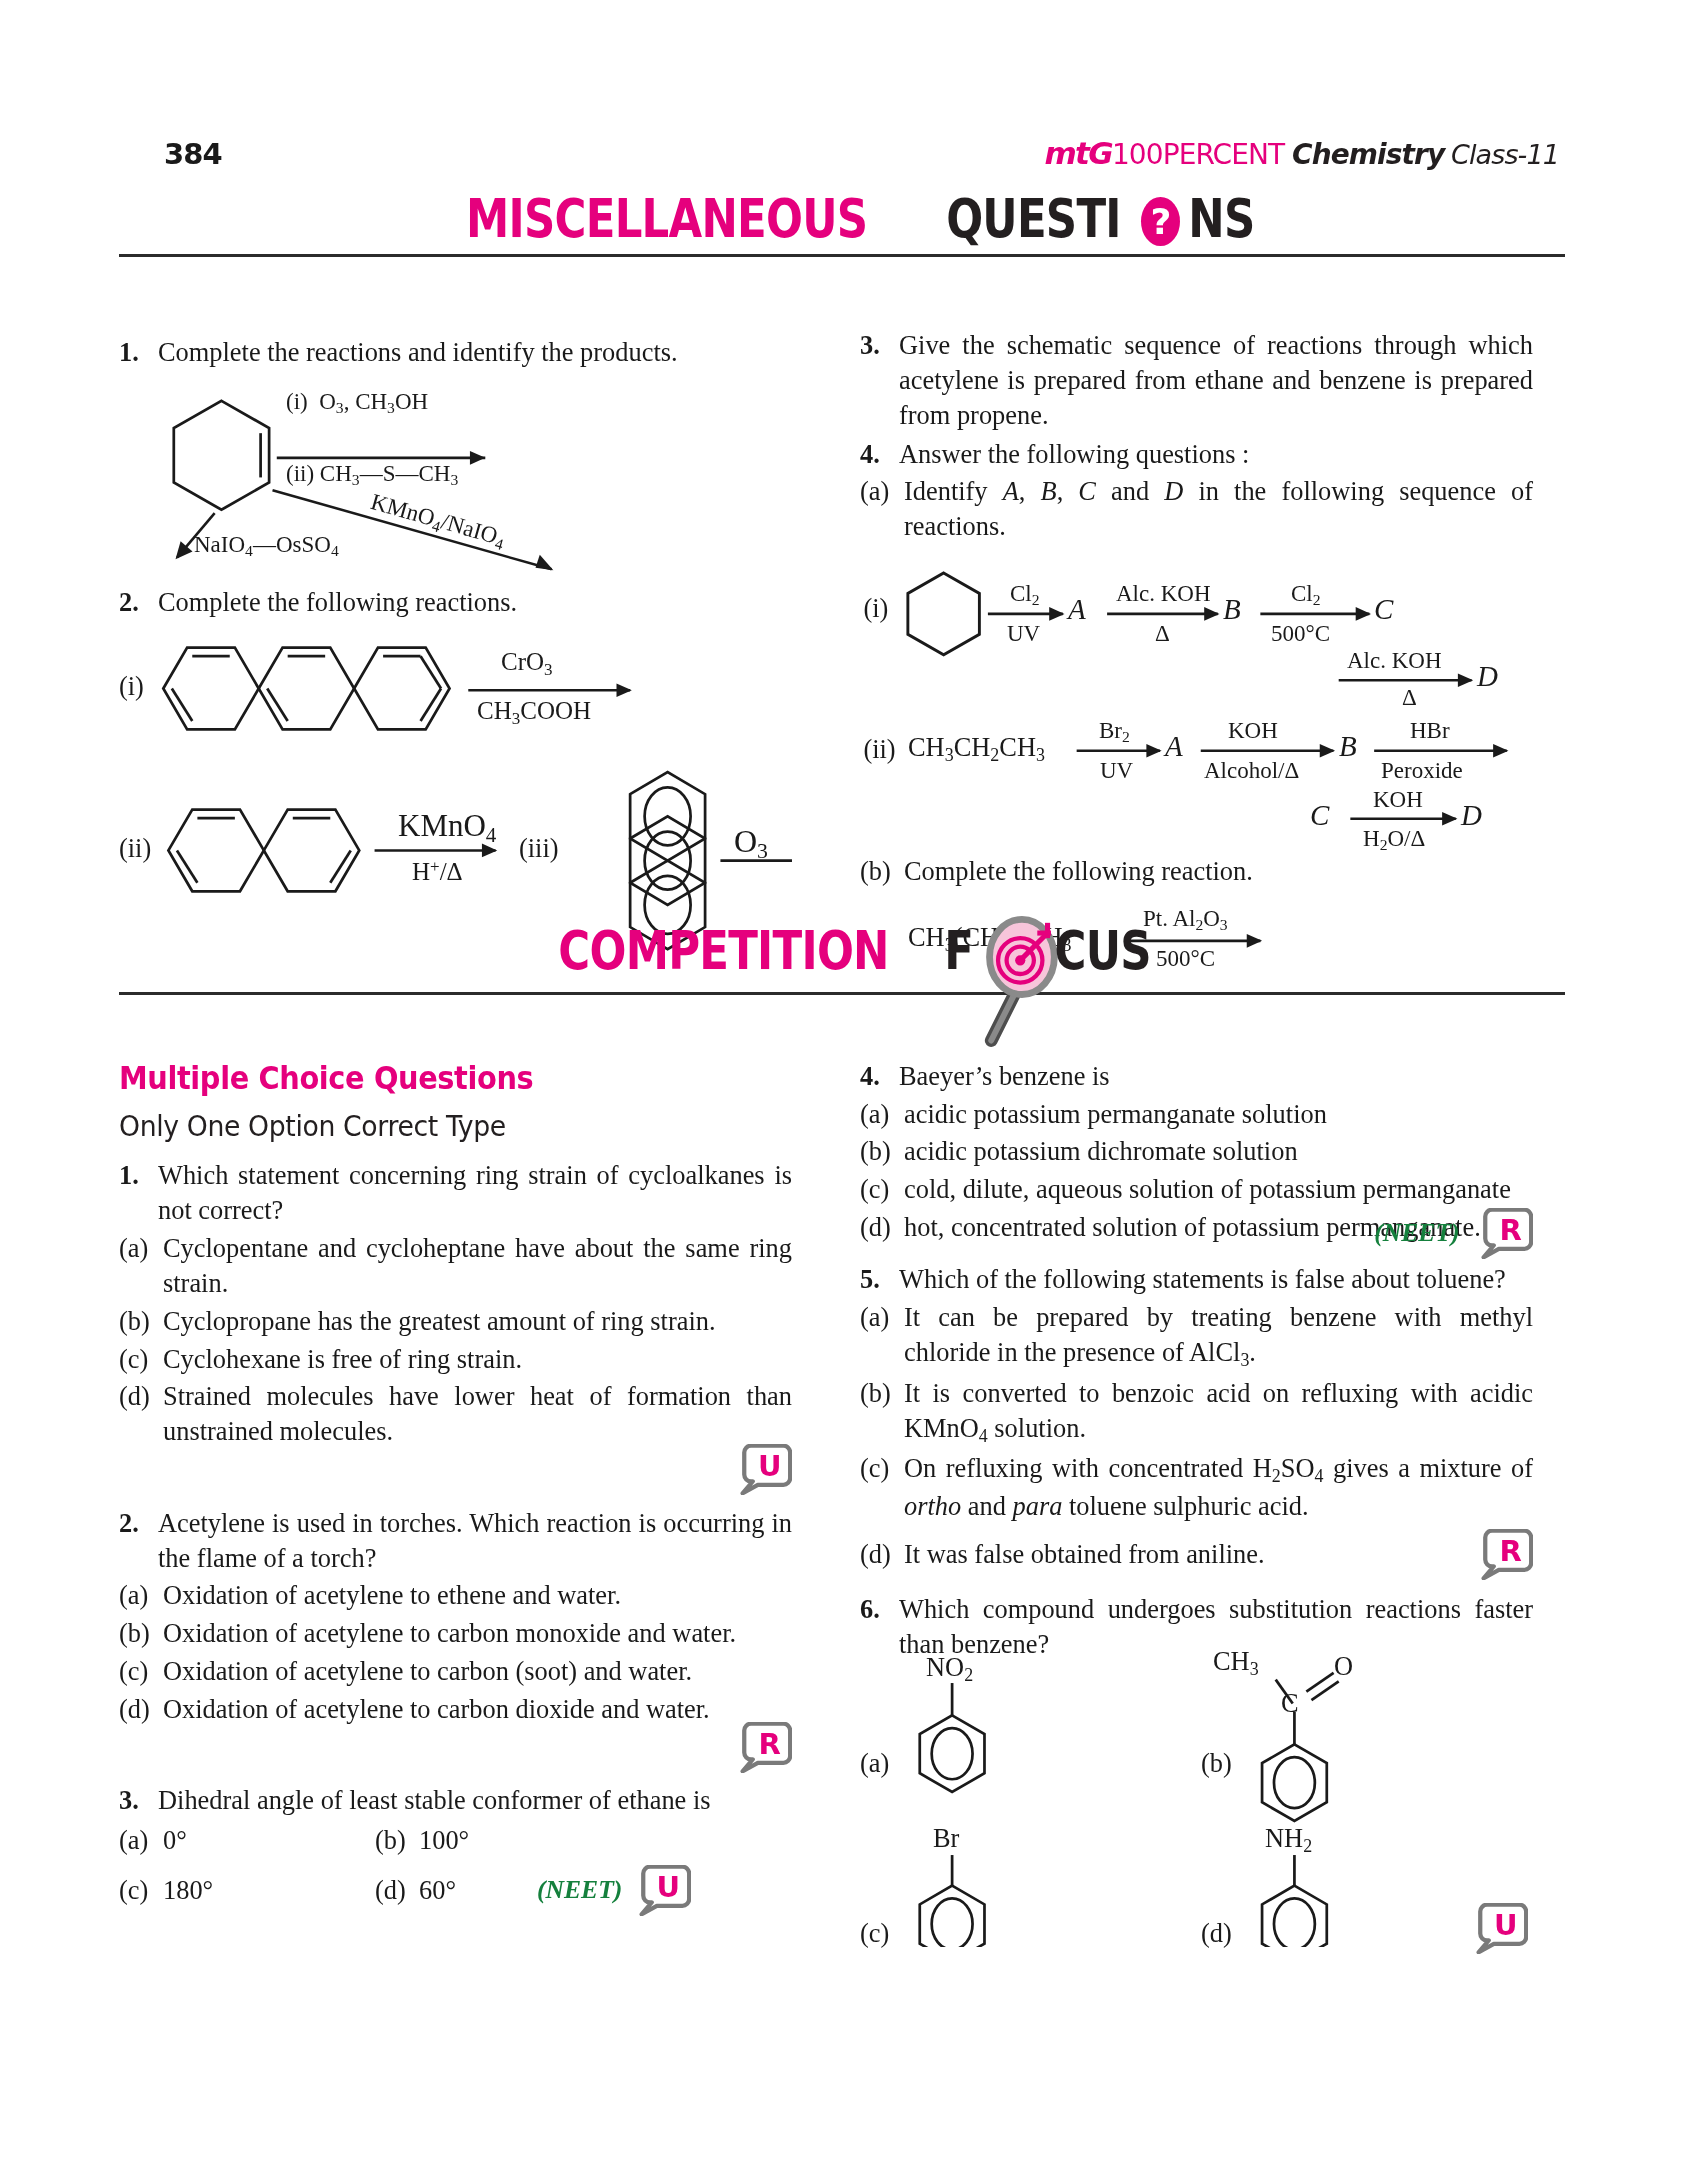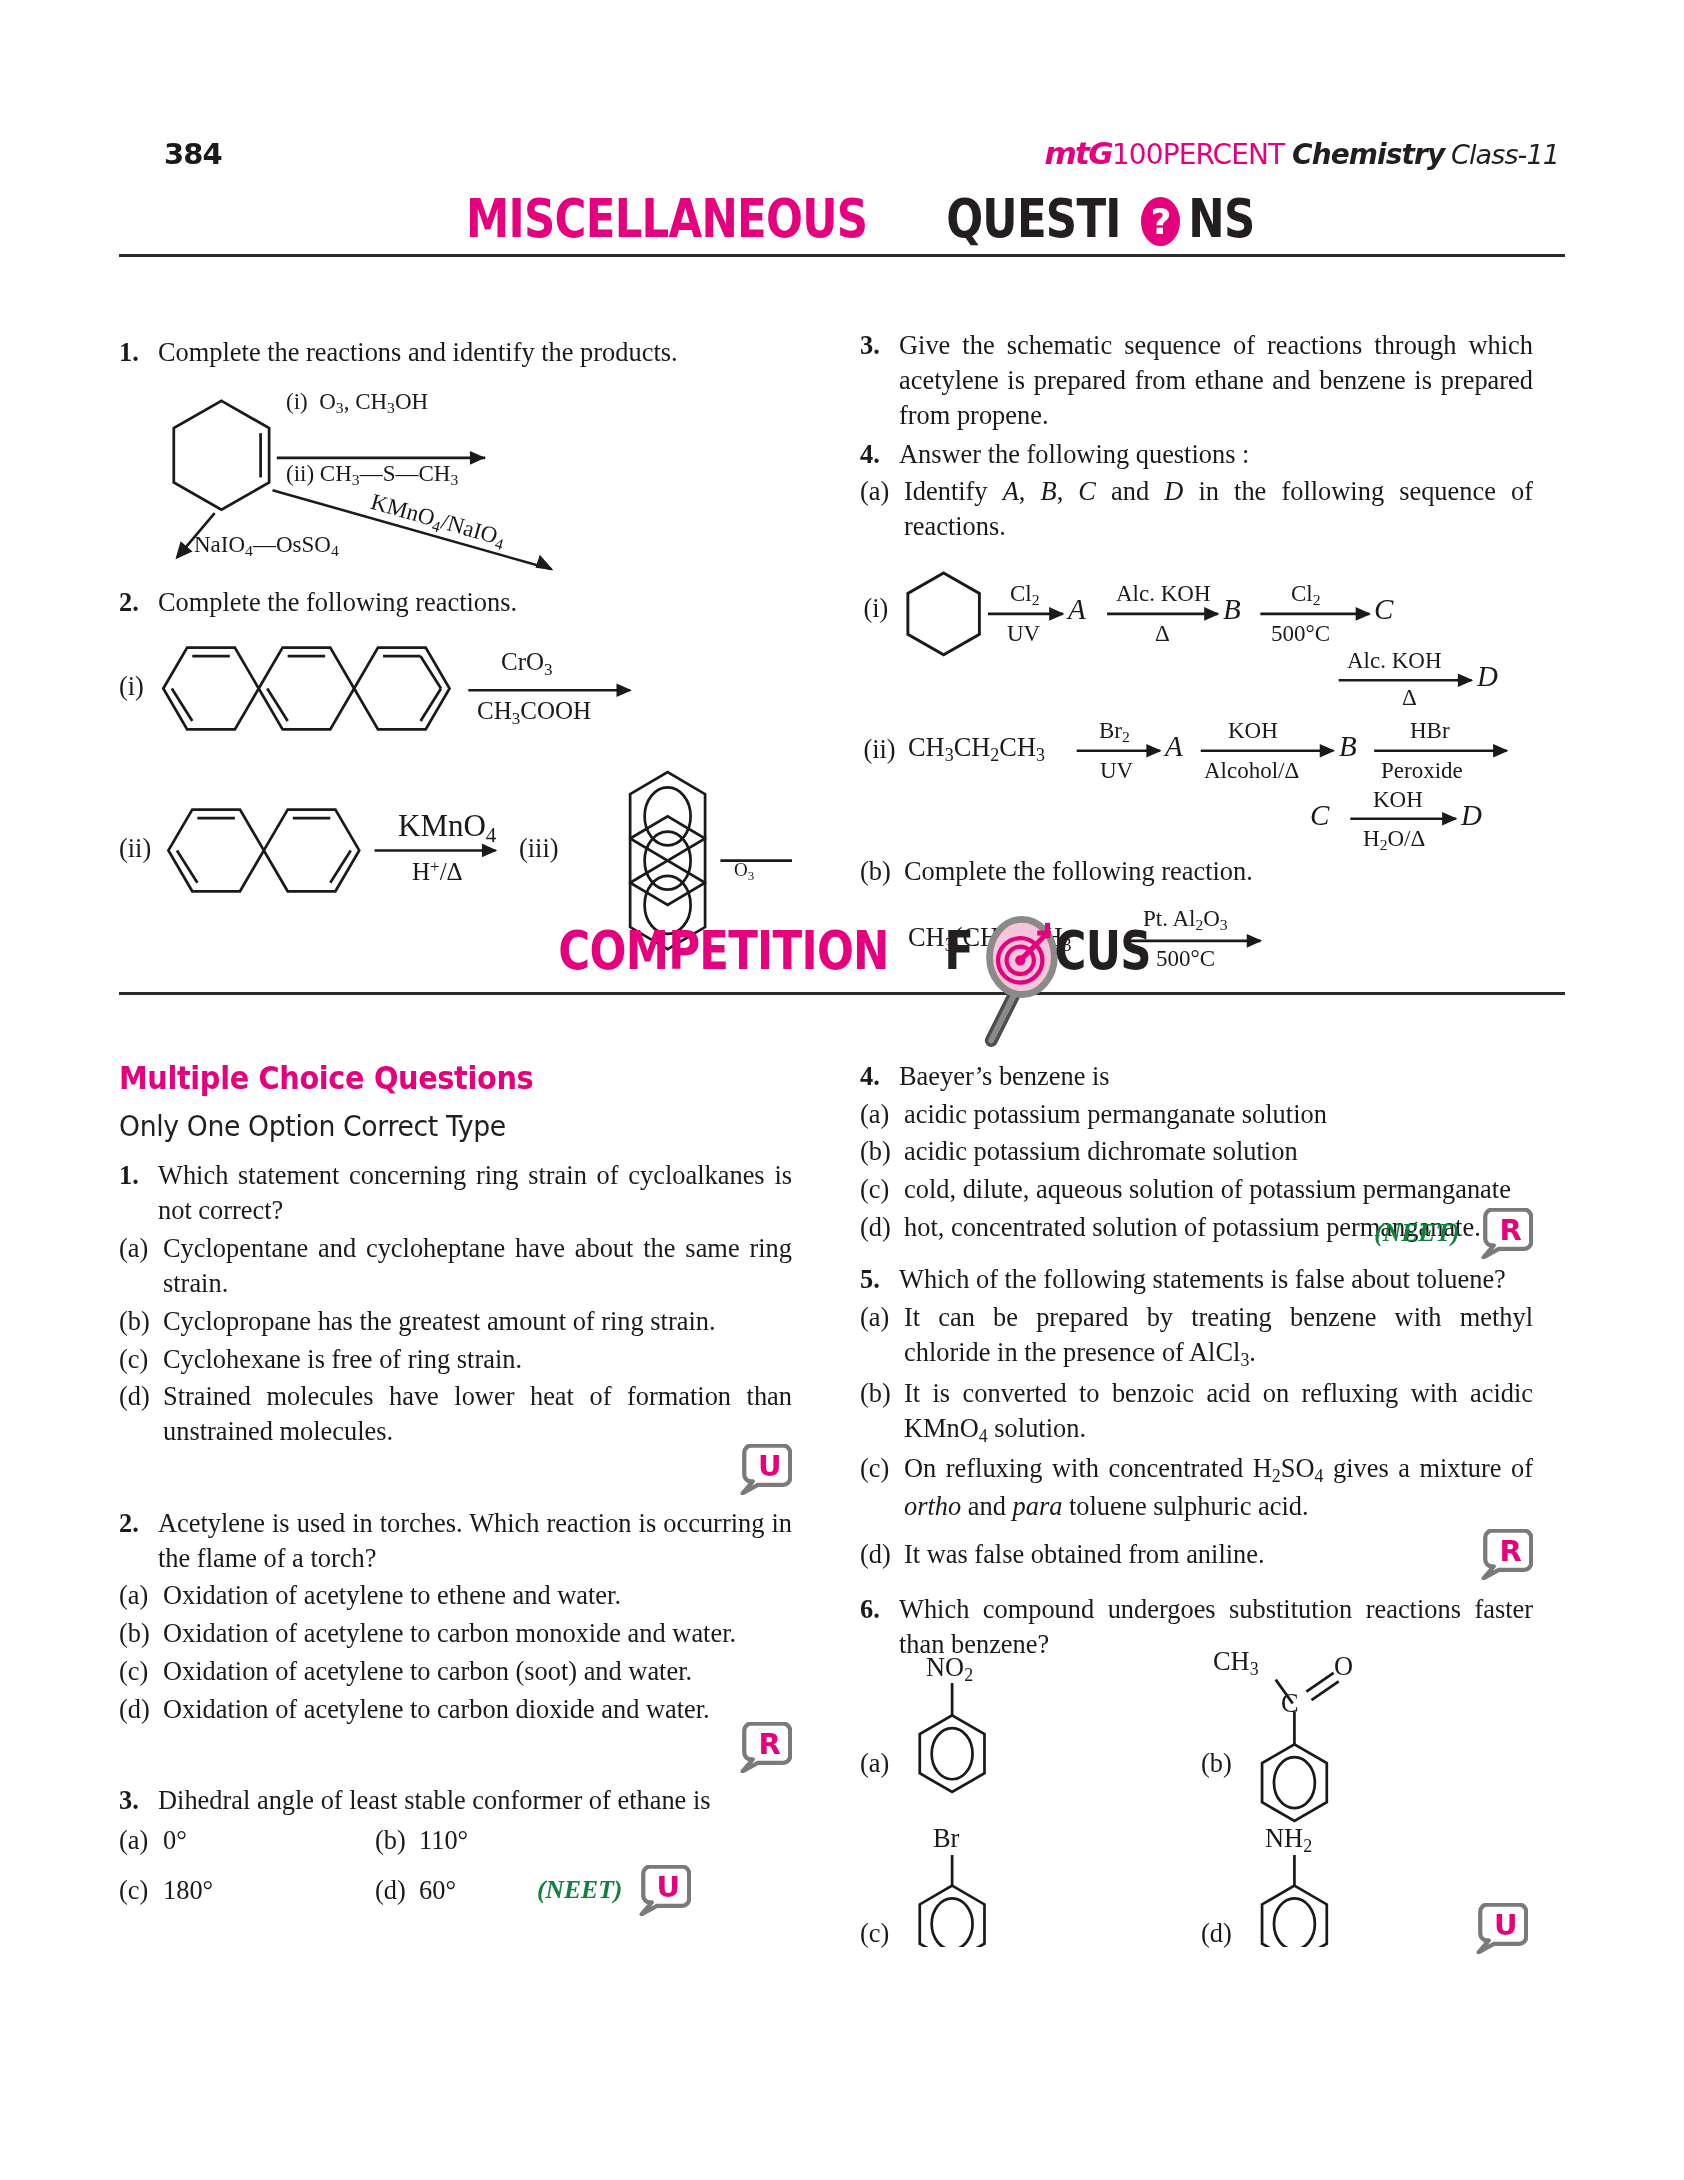--- a/index.html
+++ b/index.html
@@ -198,21 +198,21 @@
             <polygon points="600,128 644,102 688,128 688,180 644,206 600,180" transform="translate(0,22)"></polygon>
             <ellipse cx="644" cy="72" rx="27" ry="34"></ellipse>
             <ellipse cx="644" cy="124" rx="27" ry="34"></ellipse>
             <ellipse cx="644" cy="176" rx="27" ry="34"></ellipse>
           </g>
           <line x1="706" y1="124" x2="790" y2="124" stroke="#1a1a1a" stroke-width="3"></line>
         </svg>
         <div style="position:absolute;left:279px;top:53px;font-size:31px;">KMnO<sub>4</sub></div>
         <div style="position:absolute;left:293px;top:102px;font-size:25px;">H<sup>+</sup>/Δ</div>
         <div style="position:absolute;left:400px;top:78px;font-size:26.4px;">(iii)</div>
-        <div style="position:absolute;left:615px;top:68px;font-size:19px;margin-top:36px;">O<sub>3</sub></div>
+        <div style="position:absolute;left:615px;top:68px;font-size:32px;">O<sub>3</sub></div>
       </div>
     </div>
 
     <div class="col">
 
       <div class="qline" style="margin-top:0;">
         <span class="qnum">3.</span>
         <span class="qtext">Give the schematic sequence of reactions through which acetylene is prepared from ethane and benzene is prepared from propene.</span>
       </div>
 
@@ -388,21 +388,21 @@
         <span class="qnum">3.</span>
         <span class="qtext">Dihedral angle of least stable conformer of ethane is</span>
       </div>
       <div style="display:flex;margin-top:5.1px;">
         <div class="opt" style="width:256px;margin-top:0;">
           <span class="optlab">(a)</span>
           <span class="optbody nj">0°</span>
         </div>
         <div class="opt" style="width:256px;margin-top:0;">
           <span class="optlab">(b)</span>
-          <span class="optbody nj">110°</span>
+          <span class="optbody nj">100°</span>
         </div>
       </div>
       <div style="display:flex;align-items:center;margin-top:6.8px;">
         <div class="opt" style="width:256px;margin-top:0;">
           <span class="optlab">(c)</span>
           <span class="optbody nj">180°</span>
         </div>
         <div class="opt" style="width:162px;margin-top:0;">
           <span class="optlab">(d)</span>
           <span class="optbody nj">60°</span>

